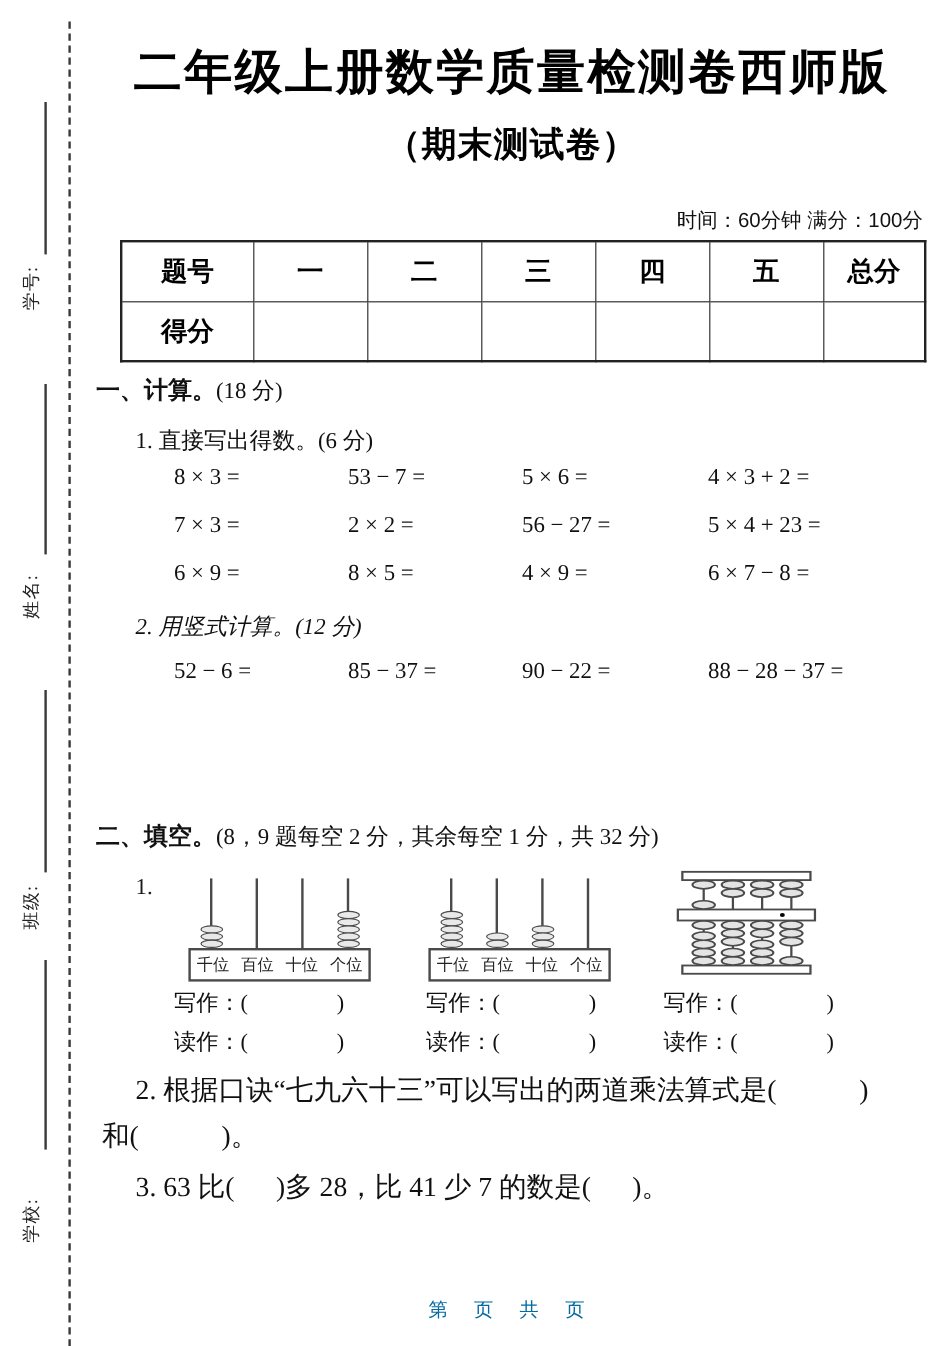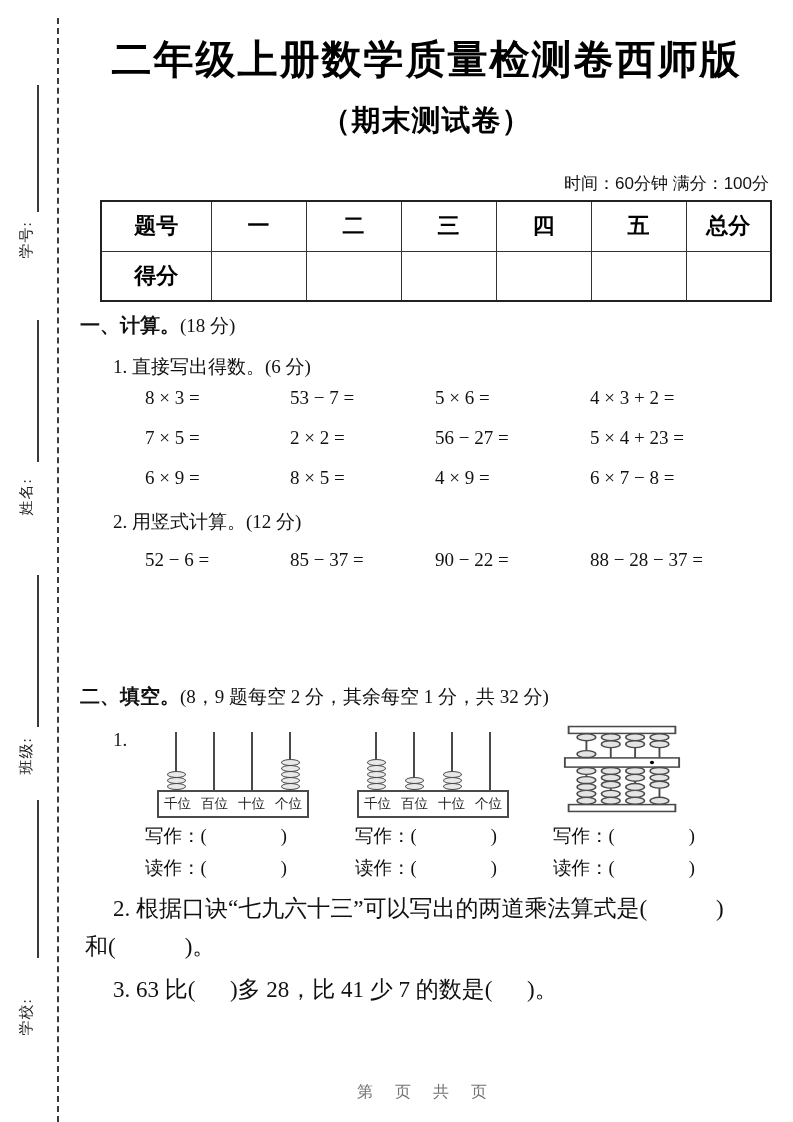--- a/index.html
+++ b/index.html
@@ -50,21 +50,21 @@
 
   
   .sec-heading { position:absolute; left:80px; font-size:20px; color:#111; }
   .sec-heading .h { font-weight:bold; }
   .sec-heading .p { font-weight:normal; font-size:19px; }
   .pos-sec1 { top:312px; }
   .pos-sec2 { top:683px; }
 
   .sub-label { position:absolute; left:113px; font-size:19px; color:#111; }
   .pos-sub1 { top:354px; }
-  .pos-sub2 { top:509px; }
+  .pos-sub2 { top:509px;font-style:italic; }
 
   .prob-grid {
     position:absolute; left:145px; right:10px;
     display:grid; grid-template-columns:145px 145px 155px auto;
     font-size:19px; line-height:40px; color:#111;
   }
   .pos-grid1 { top:378px; }
   .pos-grid2 { top:540px; }
 
   
@@ -95,21 +95,21 @@
   .pos-read  { top:855px; }
 
   .fill-line { position:absolute; font-size:23px; white-space:pre; color:#111; }
   .pos-item2a { left:113px; top:893px; right:8px; }
   .pos-item2b { left:85px;  top:931px; }
   .pos-item3  { left:113px; top:974px; }
 
   
   .footer {
     position:absolute; left:60px; right:0; top:1082px; text-align:center;
-    font-size:16px; letter-spacing:9px; color:#737373;
+    font-size:16px; letter-spacing:9px; color:#0369a1;
   }
 </style>
 </head>
 <body>
 
 <div class="binding-dash"></div>
 <div class="margin-line ml-1"></div>
 <div class="margin-line ml-2"></div>
 <div class="margin-line ml-3"></div>
 <div class="margin-line ml-4"></div>
@@ -160,21 +160,21 @@
   <span class="h">一、计算。</span><span class="p">(18 分)</span>
 </div>
 
 <div class="sub-label pos-sub1">1. 直接写出得数。(6 分)</div>
 
 <div class="prob-grid pos-grid1">
   <span>8 × 3 =</span>
   <span>53 − 7 =</span>
   <span>5 × 6 =</span>
   <span>4 × 3 + 2 =</span>
-  <span>7 × 5 =</span>
+  <span>7 × 3 =</span>
   <span>2 × 2 =</span>
   <span>56 − 27 =</span>
   <span>5 × 4 + 23 =</span>
   <span>6 × 9 =</span>
   <span>8 × 5 =</span>
   <span>4 × 9 =</span>
   <span>6 × 7 − 8 =</span>
 </div>
 
 <div class="sub-label pos-sub2">2. 用竖式计算。(12 分)</div>

